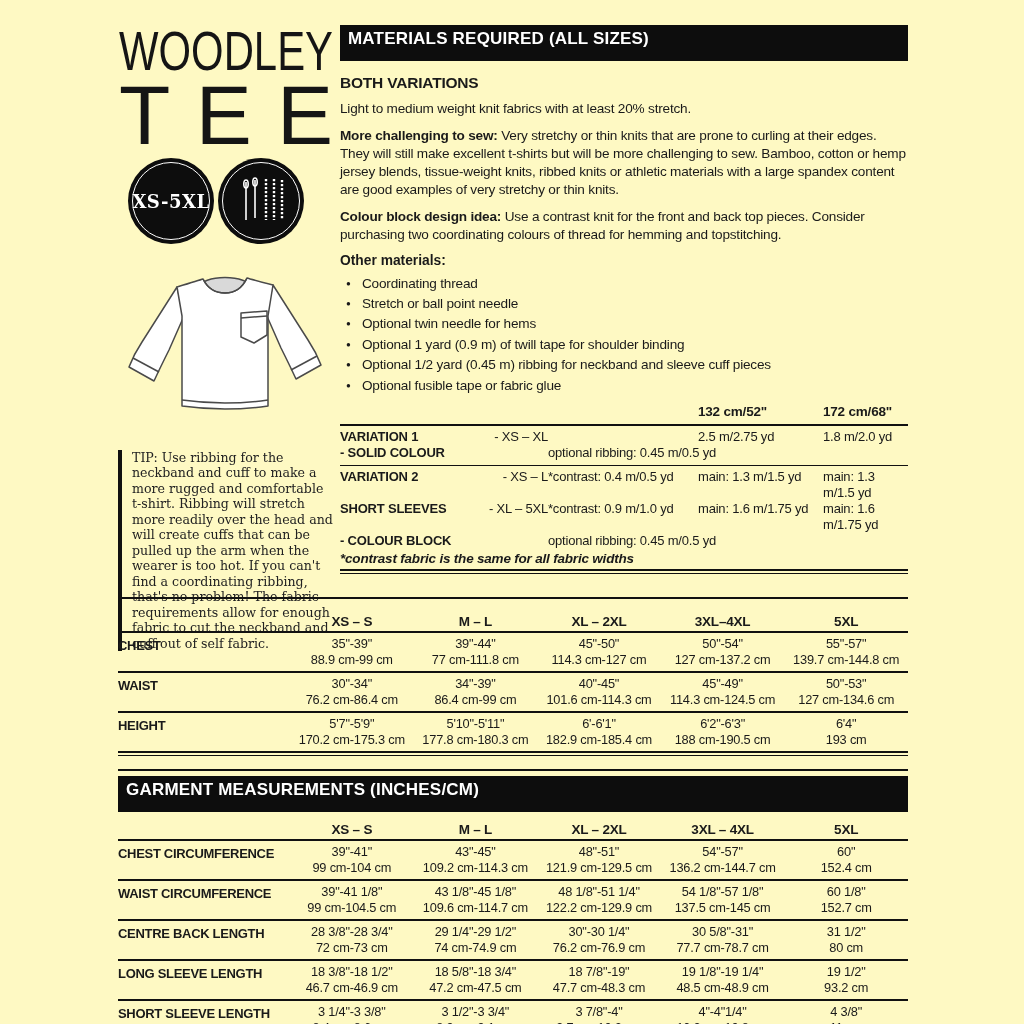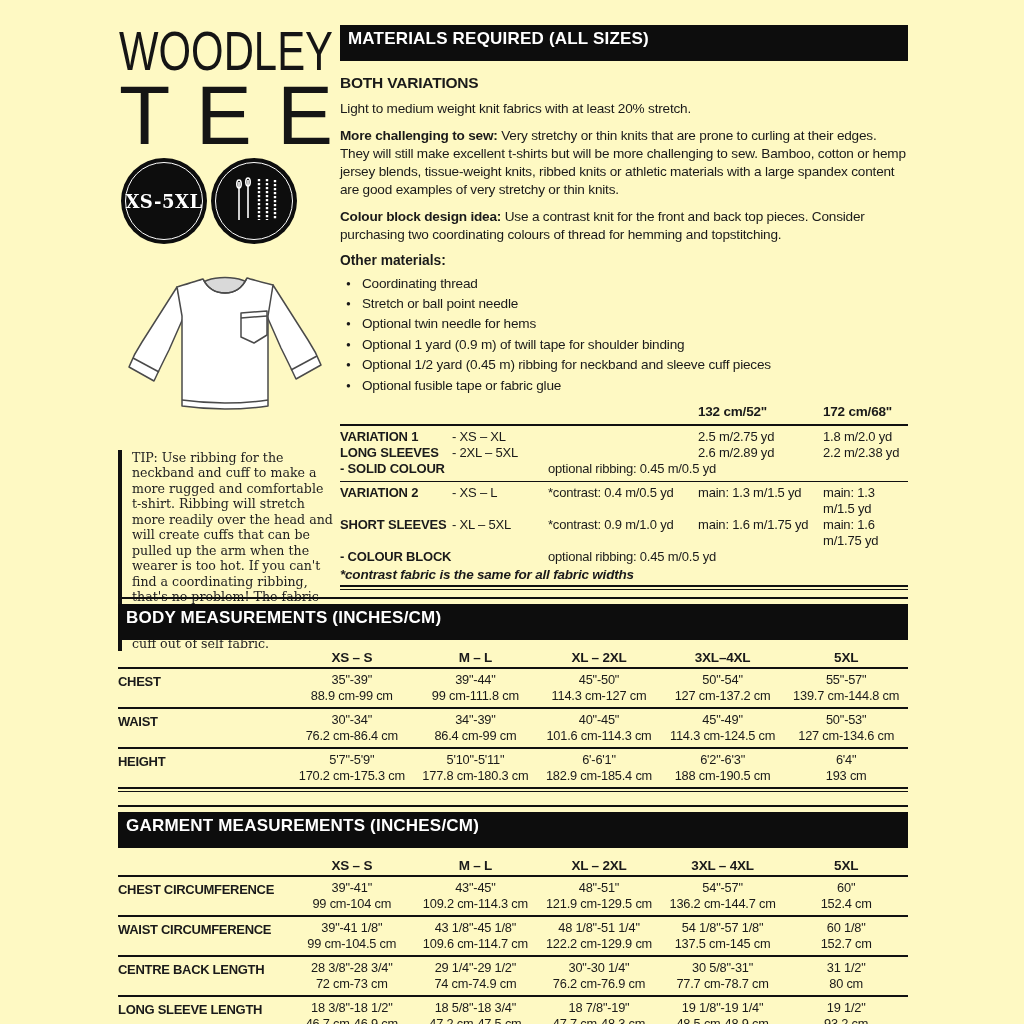--- a/index.html
+++ b/index.html
@@ -4,21 +4,21 @@
 <style>
   * { margin:0; padding:0; box-sizing:border-box; }
   html,body { background:#fff; }
   .page {
     position:relative; width:1024px; height:1024px; background:#fef9c3;
     font-family:"Liberation Sans", sans-serif; color:#1a1a1a; overflow:hidden;
   }
   
   .left-col { position:absolute; left:118px; top:18px; width:218px; }
   .logo svg text { font-family:"Liberation Sans", sans-serif; fill:#151515; }
-  .badges { display:flex; gap:4px; margin-top:4px; margin-left:3px; }
+  .badges { display:flex; gap:4px; margin-top:4px; margin-left:10px; }
   .badge { position:relative; width:86px; height:86px; background:#0d0d0d; border-radius:50%;
            display:flex; align-items:center; justify-content:center; }
   .badge::before { content:''; position:absolute; inset:4px; border:1.6px solid #fff; border-radius:50%; }
   .badge-text { color:#fff; font-family:"DejaVu Serif", serif; font-weight:bold; font-size:18px; letter-spacing:0.5px; }
   .tshirt-wrap { margin-top:12px; margin-left:2px; }
   .tip { margin-top:10px; border-left:4px solid #111; padding-left:10px;
          font-family:"DejaVu Serif", serif; font-size:12.6px; line-height:1.23; color:#222; }
   
   .right-col { position:absolute; left:340px; top:25px; width:568px; }
   .black-bar { background:#0d0d0d; color:#fff; height:36px; line-height:27px;
@@ -27,21 +27,21 @@
   .para { font-size:13.6px; line-height:1.32; margin-bottom:9px; letter-spacing:-0.2px; }
   .para b { letter-spacing:-0.2px; }
   .other-title { font-weight:bold; font-size:13.8px; margin:2px 0 6px; }
   ul.mats { list-style:none; margin:0 0 8px 6px; }
   ul.mats li { font-size:13.6px; line-height:1.5; letter-spacing:-0.2px; padding-left:16px; position:relative; }
   ul.mats li::before { content:'●'; font-size:8px; position:absolute; left:0; top:4px; }
   
   .ftable { margin-top:4px; font-size:13px; letter-spacing:-0.2px; }
   .frow { display:flex; line-height:16px; }
   .fc1 { width:112px; font-weight:bold; }
-  .fc2 { width:96px; }
+  .fc2 { width:96px;text-align:right; }
   .fc3 { width:150px; }
   .fc4 { width:125px; }
   .fc5 { width:85px; }
   .fc12 { width:208px; font-weight:bold; }
   .f-head { border-bottom:2.5px solid #111; padding-bottom:4px; }
   .f-head .fc4, .f-head .fc5 { font-weight:bold; font-size:13.5px; }
   .f-block1 { border-bottom:1.5px solid #111; padding:3px 0 4px; }
   .f-block2 { padding:3px 0 0; }
   .f-footnote { font-weight:bold; font-style:italic; font-size:13.5px; padding:2px 0 3px;
                 border-bottom:2.5px solid #111; }
@@ -142,27 +142,20 @@
       </div>
       <div class="f-block1">
         <div class="frow">
           <div class="fc1">VARIATION 1</div>
           <div class="fc2">- XS – XL</div>
           <div class="fc3"></div>
           <div class="fc4">2.5 m/2.75 yd</div>
           <div class="fc5">1.8 m/2.0 yd</div>
         </div>
         <div class="frow">
-          <div class="fc1">LONG SLEEVES</div>
-          <div class="fc2">- 2XL – 5XL</div>
-          <div class="fc3"></div>
-          <div class="fc4">2.6 m/2.89 yd</div>
-          <div class="fc5">2.2 m/2.38 yd</div>
-        </div>
-        <div class="frow">
           <div class="fc12">- SOLID COLOUR</div>
           <div>optional ribbing: 0.45 m/0.5 yd</div>
         </div>
       </div>
       <div class="f-block2">
         <div class="frow">
           <div class="fc1">VARIATION 2</div>
           <div class="fc2">- XS – L</div>
           <div class="fc3">*contrast: 0.4 m/0.5 yd</div>
           <div class="fc4">main: 1.3 m/1.5 yd</div>
@@ -180,39 +173,38 @@
           <div>optional ribbing: 0.45 m/0.5 yd</div>
         </div>
         <div class="f-footnote">*contrast fabric is the same for all fabric widths</div>
         <div class="f-afterline"></div>
       </div>
     </div>
   </div>
 
   <div class="tables">
     <div class="bar-rule"></div>
-    <div class="black-bar">BODY MEASUREMENTS (INCHES/CM)</div>
     <div class="mtable">
         <div class="mt-row mt-head">
           <div class="mt-label"></div>
           <div class="mt-col">XS – S</div>
           <div class="mt-col">M – L</div>
           <div class="mt-col">XL – 2XL</div>
           <div class="mt-col">3XL–4XL</div>
           <div class="mt-col">5XL</div>
         </div>
         <div class="mt-row mt-data">
           <div class="mt-label">CHEST</div>
           <div class="mt-cell">
             <div>35"-39"</div>
             <div>88.9 cm-99 cm</div>
           </div>
           <div class="mt-cell">
             <div>39"-44"</div>
-            <div>99 cm-111.8 cm</div>
+            <div>77 cm-111.8 cm</div>
           </div>
           <div class="mt-cell">
             <div>45"-50"</div>
             <div>114.3 cm-127 cm</div>
           </div>
           <div class="mt-cell">
             <div>50"-54"</div>
             <div>127 cm-137.2 cm</div>
           </div>
           <div class="mt-cell">

